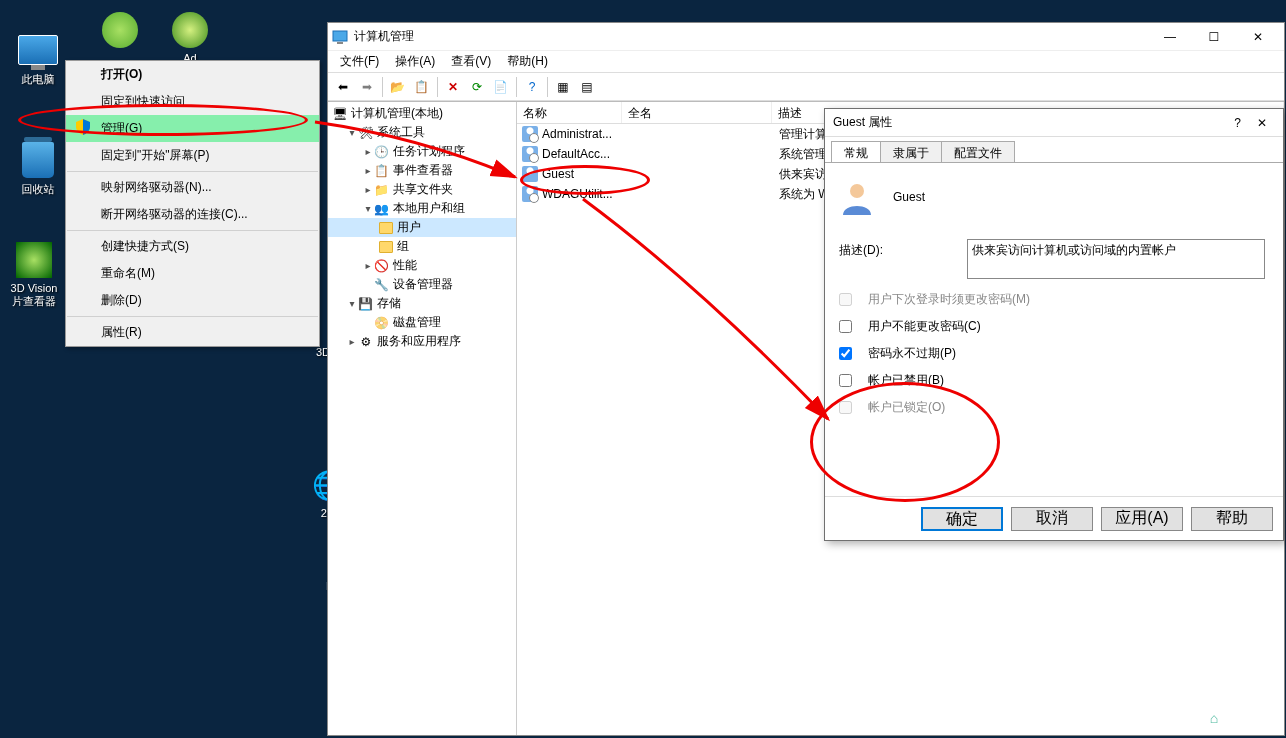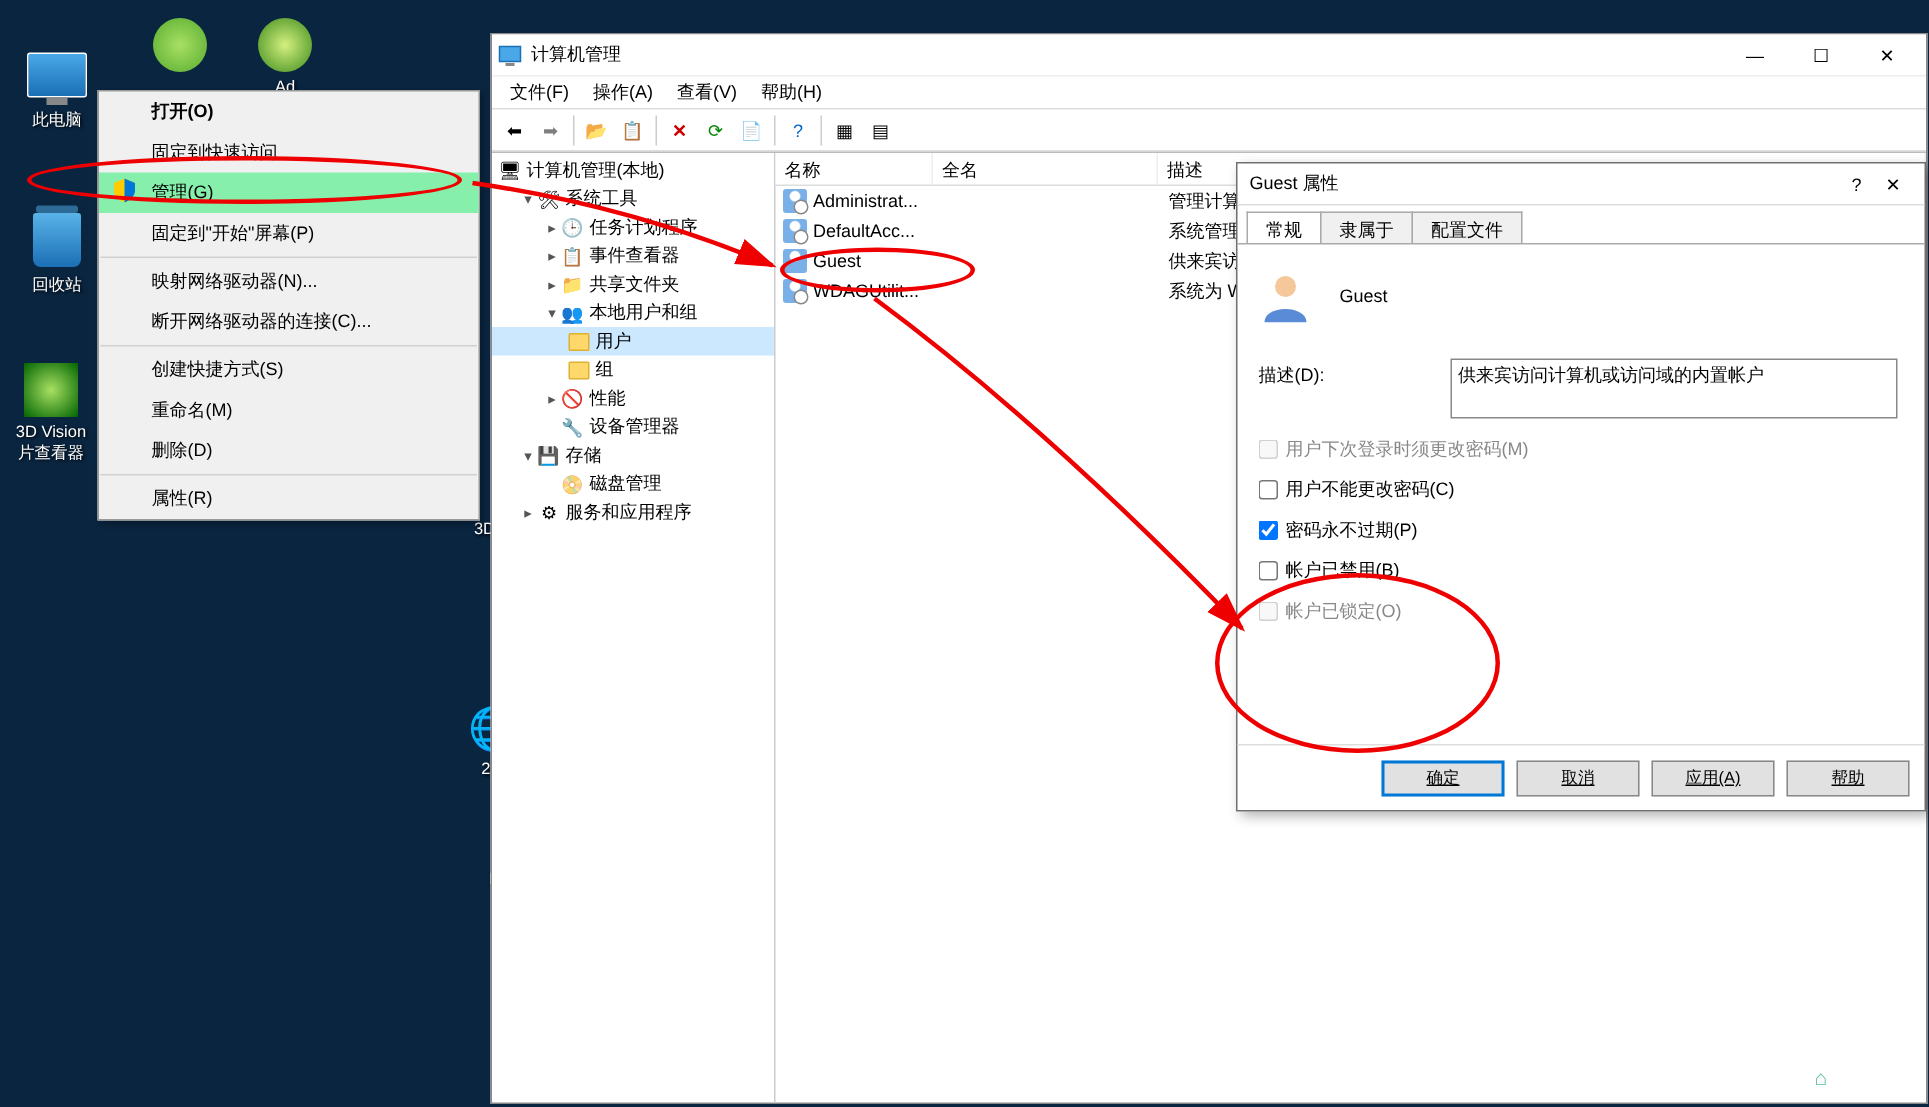--- a/index.html
+++ b/index.html
@@ -69,25 +69,25 @@
 .tab.active { background: #fff; z-index:1; }
 .props-body { flex: 1; padding: 16px 14px; }
 .props-body .iconrow { display: flex; align-items: center; margin-bottom: 24px; gap: 18px; }
 .big-user { width: 36px; height: 36px; }
 .formrow { display: flex; align-items: flex-start; margin-bottom: 12px; }
 .formrow .lab { width: 128px; padding-top: 3px; }
 .formrow input[type=text], .formrow textarea { border: 1px solid #888; padding: 2px 4px; font-family: inherit; font-size: 12px; }
 .formrow input[type=text]{ width: 298px; height: 20px; }
 .formrow textarea { width: 298px; height: 40px; resize: none; }
 .chks { margin-top: 10px; }
-.chks label { display: flex; align-items: center; margin-bottom: 10px; gap: 5px; cursor: default; }
+.chks label { display: flex; align-items: center; margin-bottom: 10px; gap: 16px; cursor: default; }
 .chks label.dis { color: #888; }
 .chks input[type=checkbox] { width:13px; height:13px; }
 .props-footer { height: 44px; border-top: 1px solid #ddd; display: flex; align-items: center; justify-content: flex-end; gap: 8px; padding: 0 10px; }
-.props-footer button { width: 82px; height: 24px; border: 1px solid #888; background: #e1e1e1; cursor: default; font-family:inherit; font-size:11px;text-decoration:underline;}
+.props-footer button { width: 82px; height: 24px; border: 1px solid #888; background: #e1e1e1; cursor: default; font-family:inherit; font-size:16px;}
 .props-footer button.primary { border: 2px solid #0078d7; }
 
 
 .arrow-svg { position: absolute; pointer-events: none; z-index: 60; }
 
 .watermark { position: absolute; right: 6px; bottom: 6px; color: #fff; font-size: 14px; opacity: 0.8; z-index: 200; display: flex; align-items: center; gap: 6px; }
 .watermark .circ { width:24px; height:24px; border-radius:50%; background:#fff; color:#2a8; display:flex; align-items:center; justify-content:center; font-weight:bold;}
 .watermark .txt small { display:block; font-size:9px; opacity:.7;}
 
 svg.iconsvg { width:100%; height:100%;}

